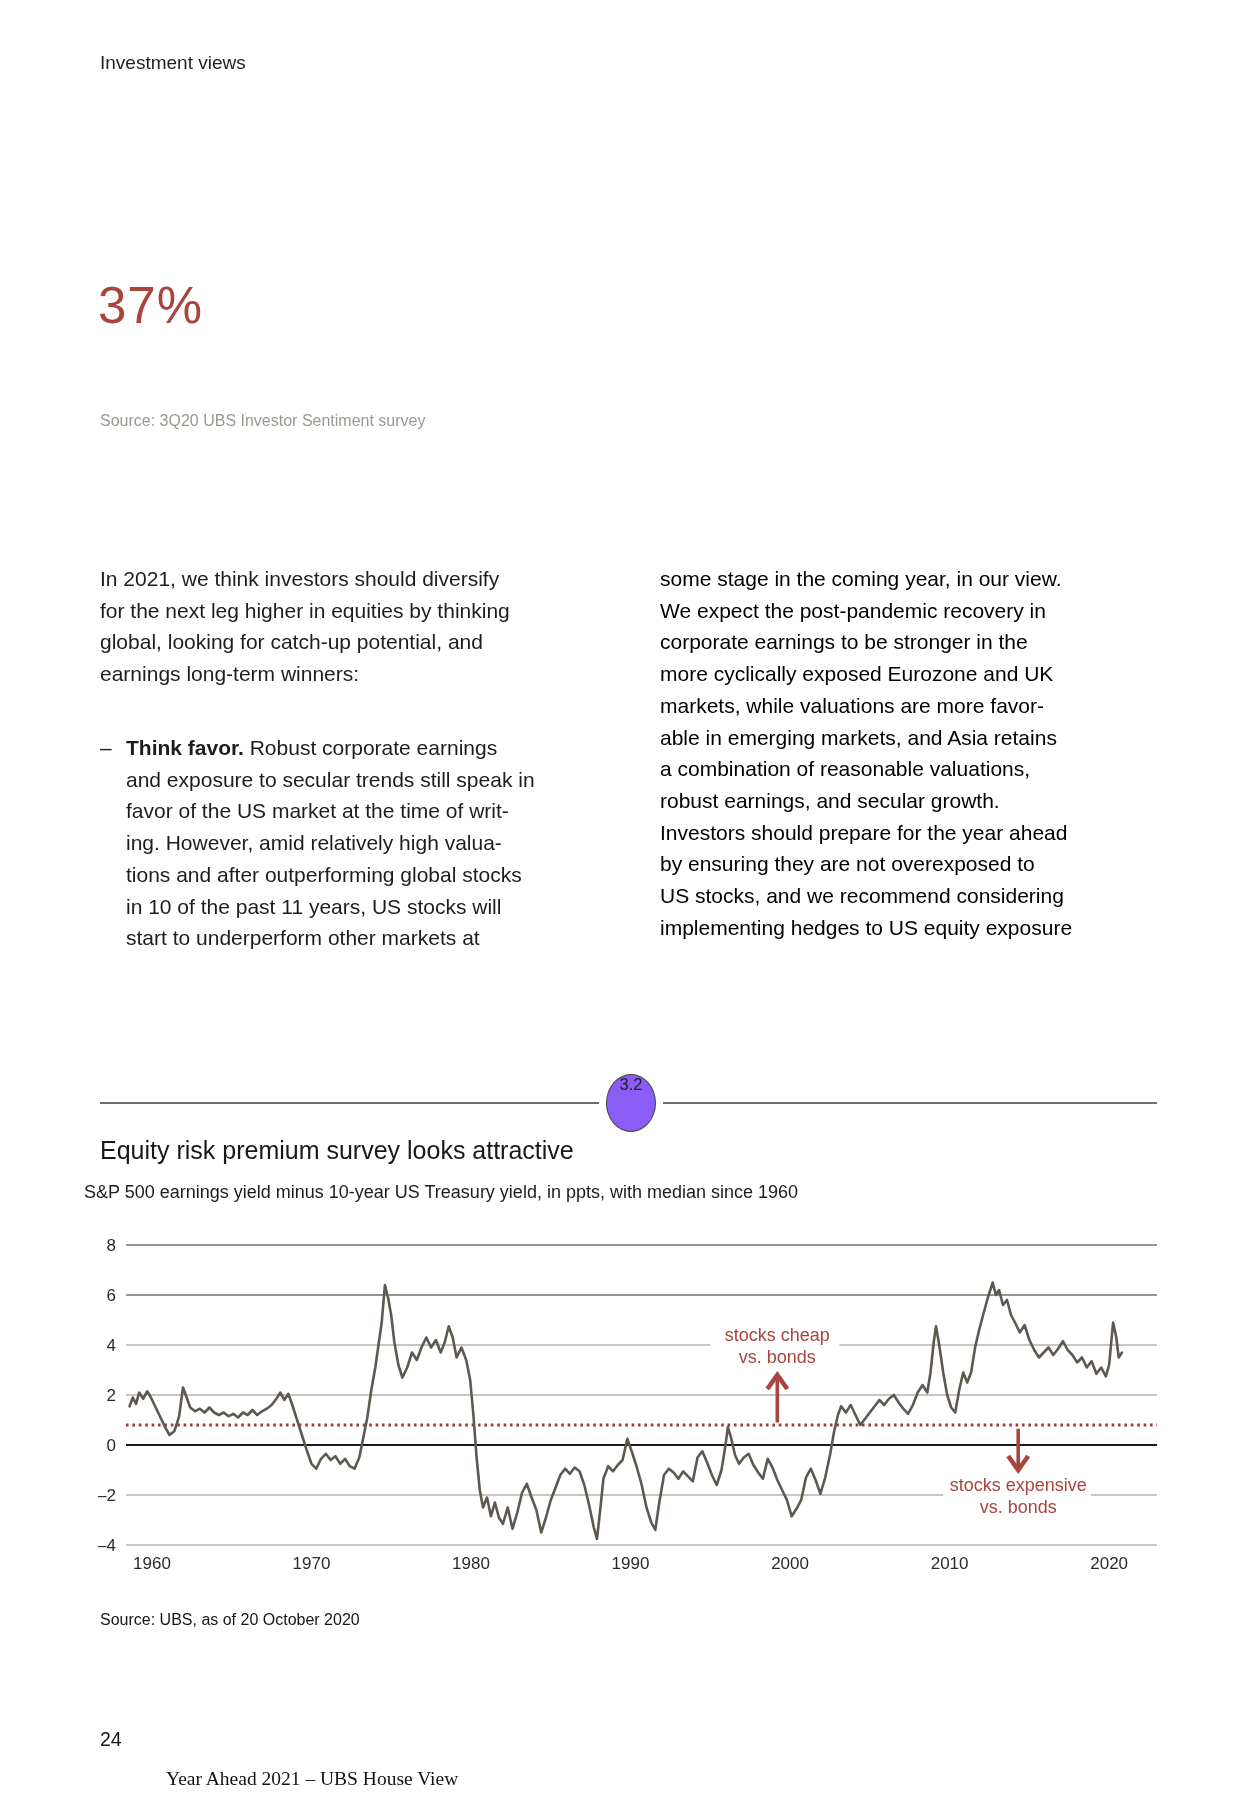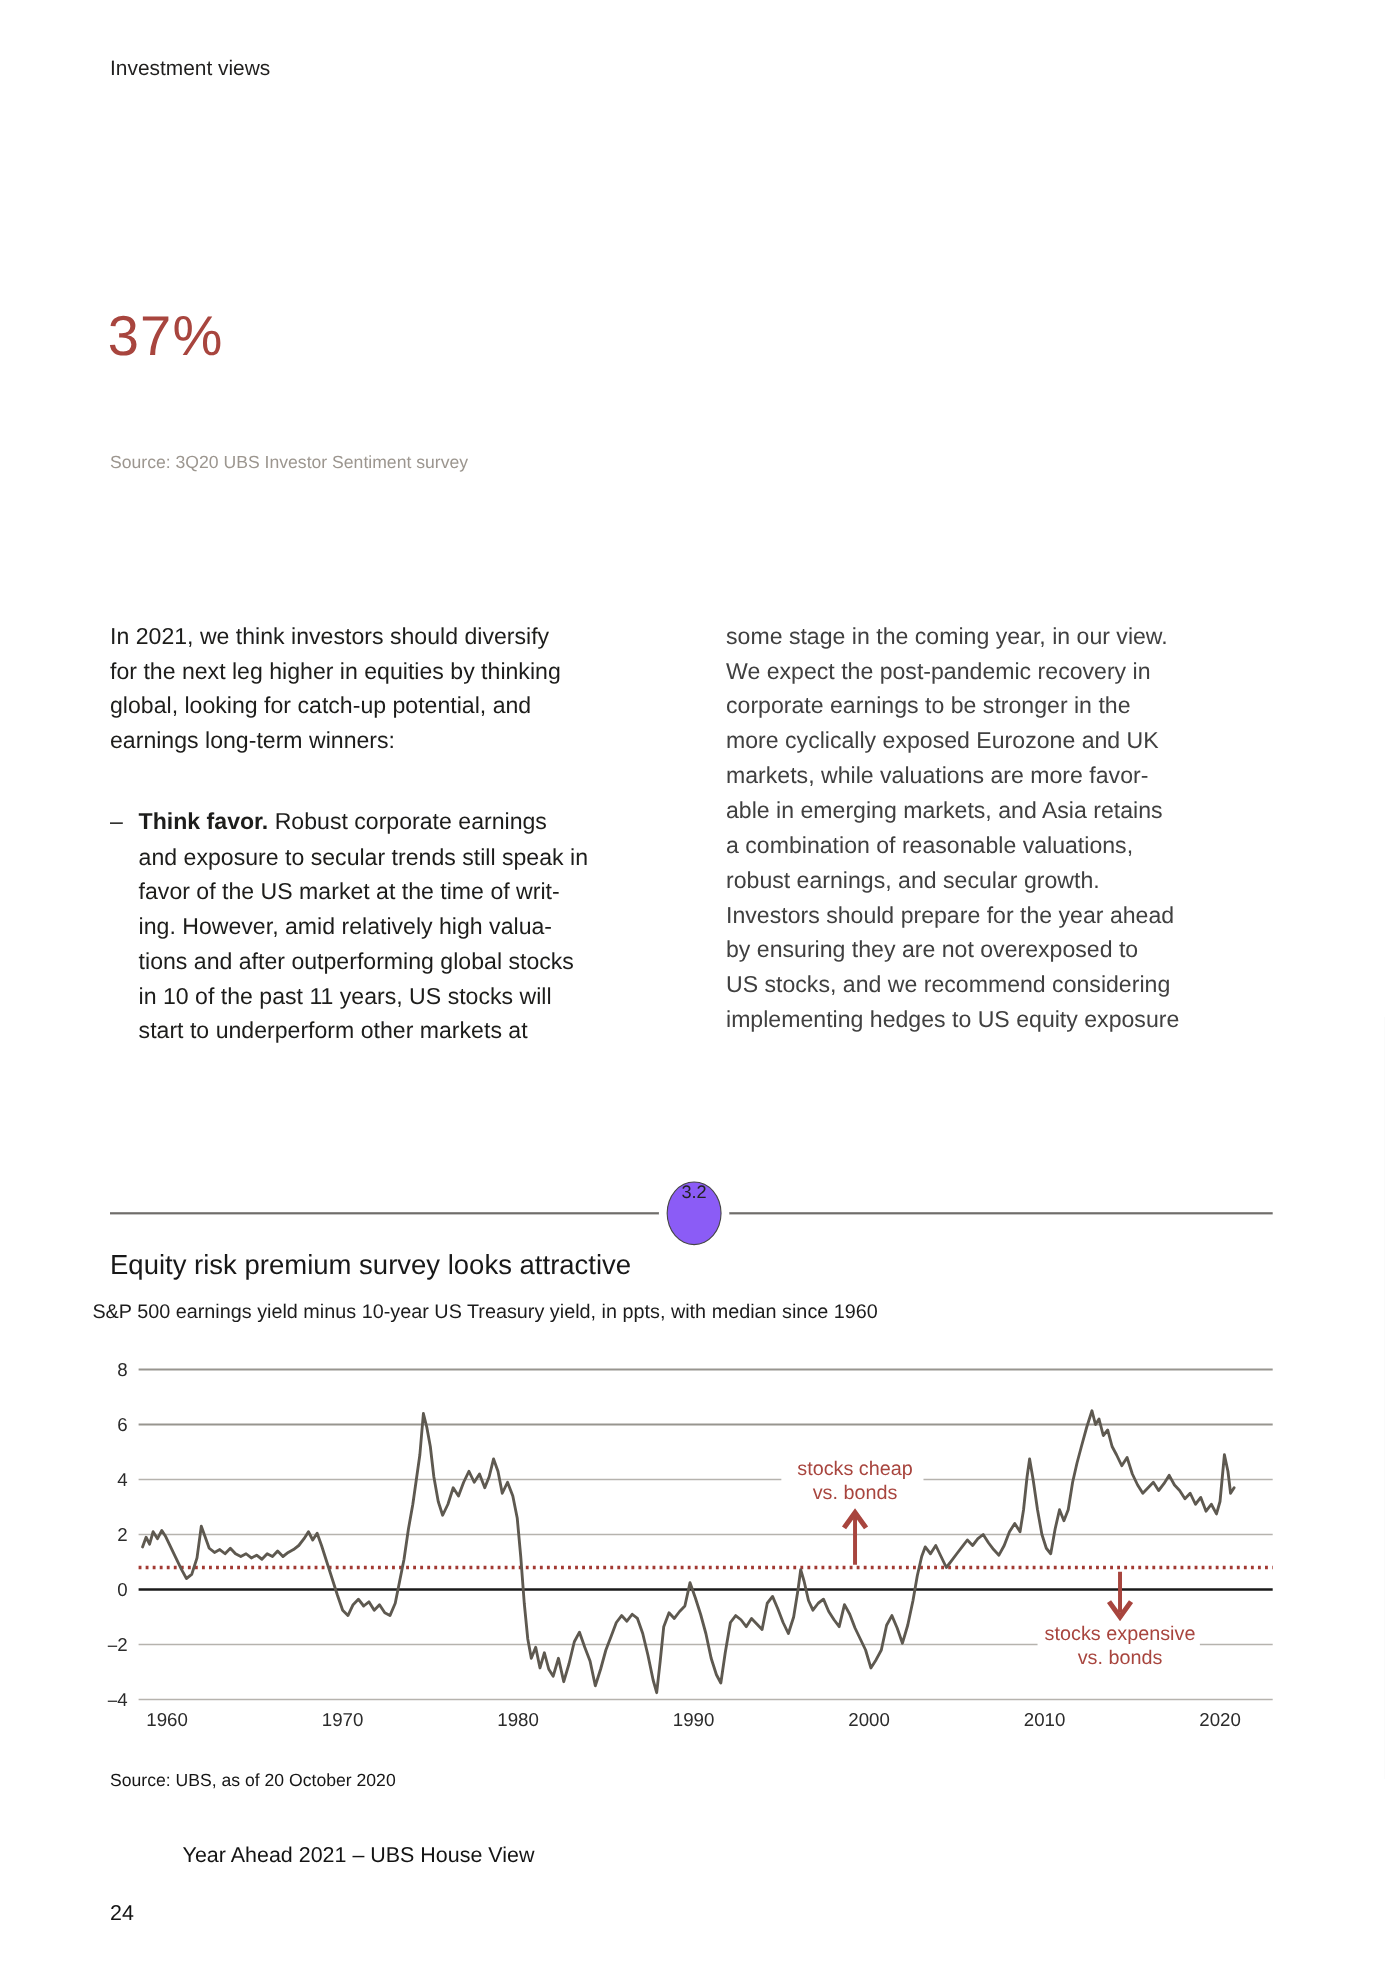--- a/index.html
+++ b/index.html
@@ -14,40 +14,40 @@
   .section-label {left:100px; top:52px; font-size:19px; color:#201f1e;}
 
   .stat-value {left:98px; top:240px; font-size:51px; font-weight:400; color:#a8453e; letter-spacing:1px;margin-top:36px;}
   .stat-desc  {left:100px; top:301px; font-size:24px; line-height:35px; color:#a8453e;}
   .stat-source{left:100px; top:412px; font-size:16px; color:#9c968f;}
 
   .col-left     {left:100px; top:563px; font-size:21px; line-height:31.7px; width:490px; color:#1d1d1b;}
   .bullet-marker{left:100px; top:732px; font-size:21px; line-height:31.7px; color:#1d1d1b;}
   .bullet-content{left:126px; top:732px; font-size:21px; line-height:31.7px; width:470px; color:#1d1d1b;}
   .bullet-content strong {font-weight:700;}
-  .col-right    {left:660px; top:563px; font-size:21px; line-height:31.7px; width:500px; color:#404040;}
+  .col-right    {left:660px; top:563px; font-size:21px; line-height:31.7px; width:500px; color:#000000;}
 
   .divider-line {left:100px; top:1102px; width:1057px; height:1.5px; background:#6f6d6a;}
   .figure-badge {
     left:606px; top:1074px; width:48px; height:56px;
     border:1.4px solid #454545; border-radius:50%;
     background:#8b5cf6; box-shadow:0 0 0 7px #fff;
     display:flex; align-items:flex-start; justify-content:center;
     font-size:16.5px; color:#222;
   }
 
   .figure-title   {left:100px; top:1136px; font-size:25px; color:#181818;}
   .figure-subtitle{left:84px; top:1182px; font-size:18px; color:#1c1c1c;}
 
   #erp-chart {left:98px; top:1225px; font-family:"Liberation Sans", sans-serif;}
 
   .chart-source {left:100px; top:1611px; font-size:16px; color:#161616;}
 
   .footer-page-number {left:100px; top:1728px; font-size:19.5px; color:#141414;}
-  .footer-publication {left:166px; top:1676px; font-size:19.5px; color:#141414;}
+  .footer-publication {left:166px; top:1768px; font-size:19.5px; color:#141414;font-family:Liberation Serif, serif;}
 </style>
 </head>
 <body>
 
 <div class="page">
 
   <div class="abs section-label">Investment views</div>
 
   <div class="abs stat-value">37%</div>
   <div class="abs stat-source">Source: 3Q20 UBS Investor Sentiment survey</div>

